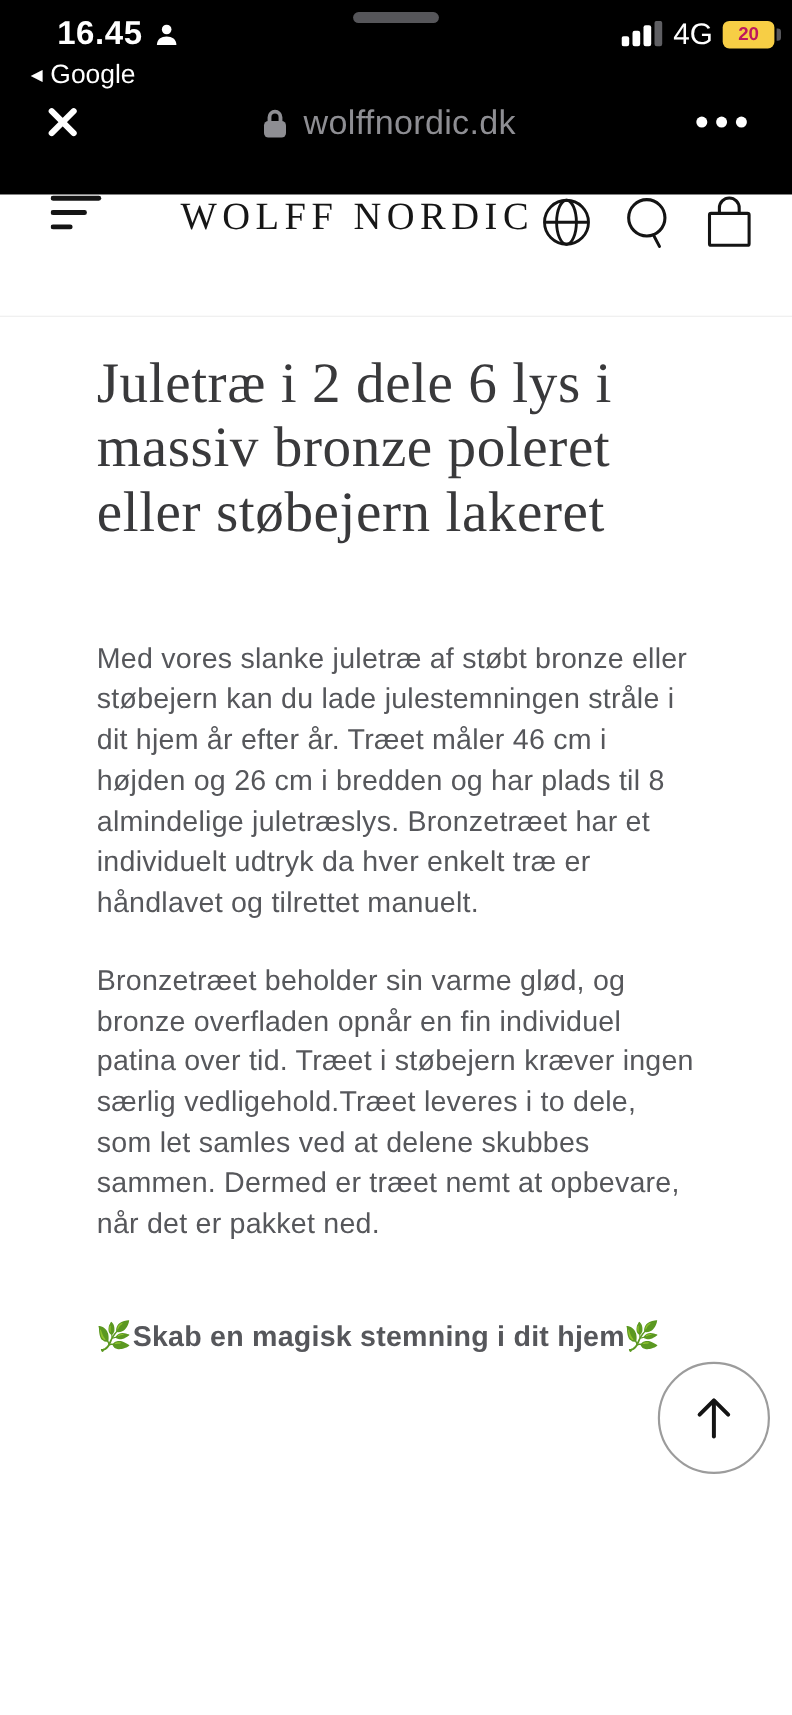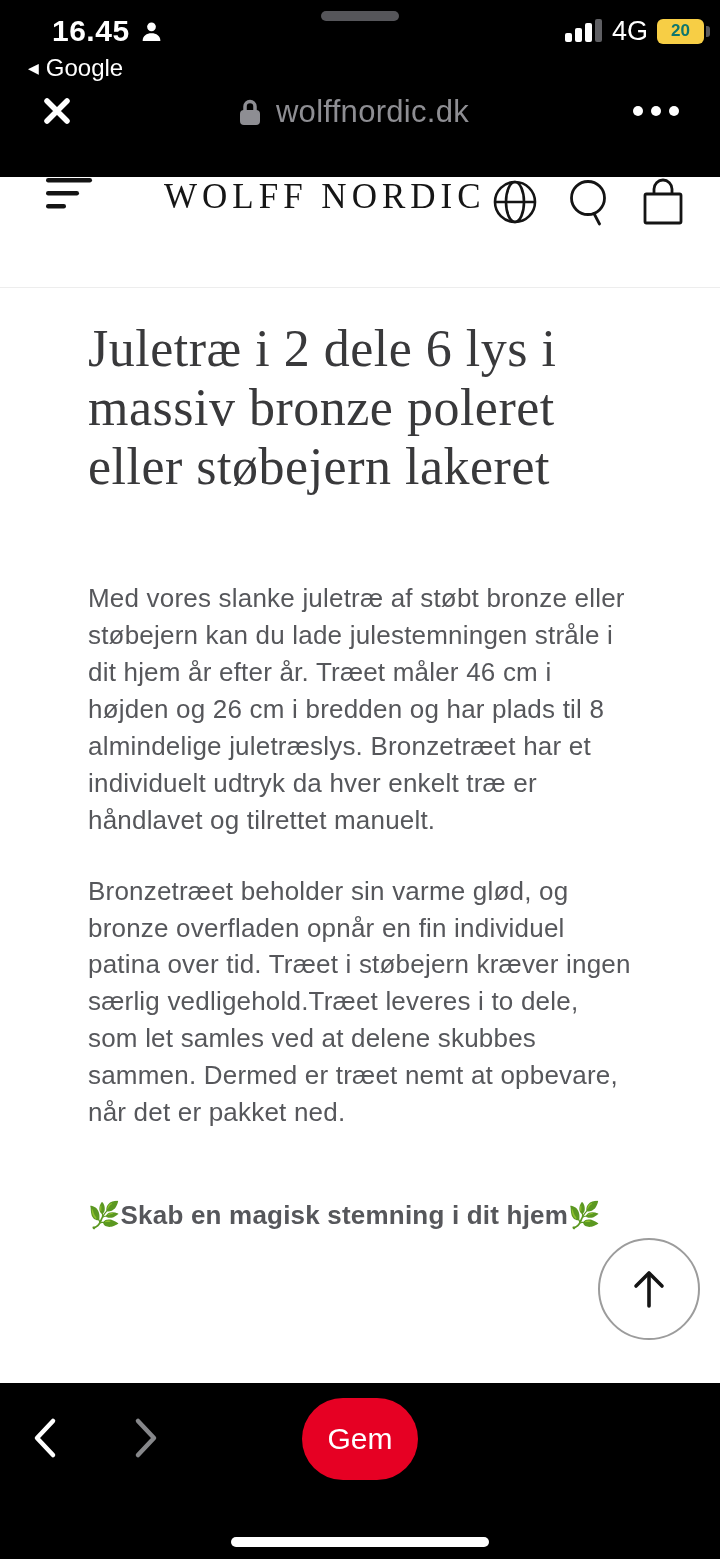--- a/index.html
+++ b/index.html
@@ -15,21 +15,21 @@
              width:78px; height:10px; border-radius:5px; background:#56565a; }
   .status-row { position:absolute; top:14px; left:0; width:100%; padding:0 24px;
                 display:flex; justify-content:space-between; align-items:center;margin-left:14px; }
   .status-left { display:flex; align-items:center; gap:9px; margin-left:14px; }
   .time { color:#fff; font-size:30px; font-weight:700; letter-spacing:.5px; }
   .status-right { display:flex; align-items:center; gap:9px; }
   .network { color:#fff; font-size:27px; }
   .battery { display:flex; align-items:center; }
   .battery-body { width:47px; height:25px; background:var(--battery-yellow,#f7ce45);
                   border-radius:6px; display:flex; align-items:center; justify-content:center; }
-  .battery-num { font-size:17px; font-weight:700; color:#0f766e; }
+  .battery-num { font-size:17px; font-weight:700; color:#be185d; }
   .battery-nub { width:4px; height:11px; background:#57575b; border-radius:0 3px 3px 0; margin-left:2px; }
 
   .back-to-app { position:absolute; top:54px; left:28px; color:#fff; font-size:24px;
                  display:flex; align-items:center; gap:7px; }
   .back-tri { font-size:14px; line-height:1; }
 
   .browser-row { position:absolute; top:86px; left:0; width:100%; height:52px;
                  display:flex; align-items:center; padding:0 40px; }
   .url-pill { flex:1; display:flex; align-items:center; justify-content:center; gap:13px; }
   .url-text { color:#8e8e93; font-size:31px; letter-spacing:.3px; }
@@ -170,28 +170,14 @@
     </main>
 
     <button class="scroll-top">
       <svg width="38" height="42" viewBox="0 0 38 42" fill="none" stroke="#141414" stroke-width="3.6" stroke-linecap="round" stroke-linejoin="round">
         <path d="M19 38 V6"></path>
         <path d="M6 18 L19 5 L32 18"></path>
       </svg>
     </button>
   </div>
 
-  <footer class="bottom-bar">
-    <button class="nav-back">
-      <svg width="28" height="44" viewBox="0 0 28 44" fill="none" stroke="#fff" stroke-width="4.5" stroke-linecap="round" stroke-linejoin="round">
-        <path d="M23 5 L7 22 L23 39"></path>
-      </svg>
-    </button>
-    <button class="nav-fwd">
-      <svg width="28" height="44" viewBox="0 0 28 44" fill="none" stroke="#86878a" stroke-width="4.5" stroke-linecap="round" stroke-linejoin="round">
-        <path d="M5 5 L21 22 L5 39"></path>
-      </svg>
-    </button>
-    <button class="save-btn">Gem</button>
-    <div class="home-indicator"></div>
-  </footer>
 
 </div>
 
 </body></html>

